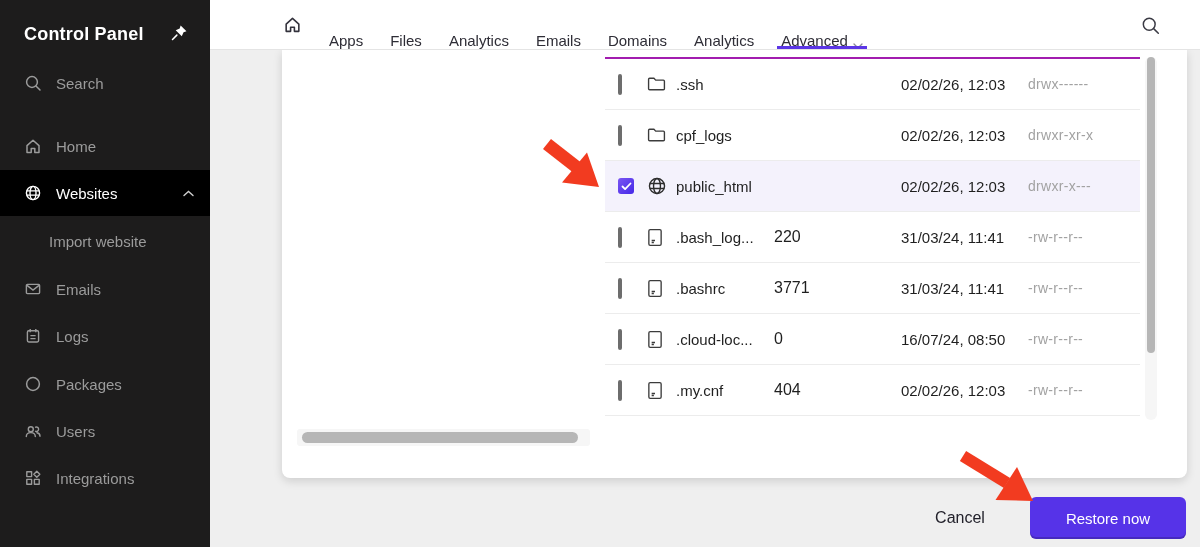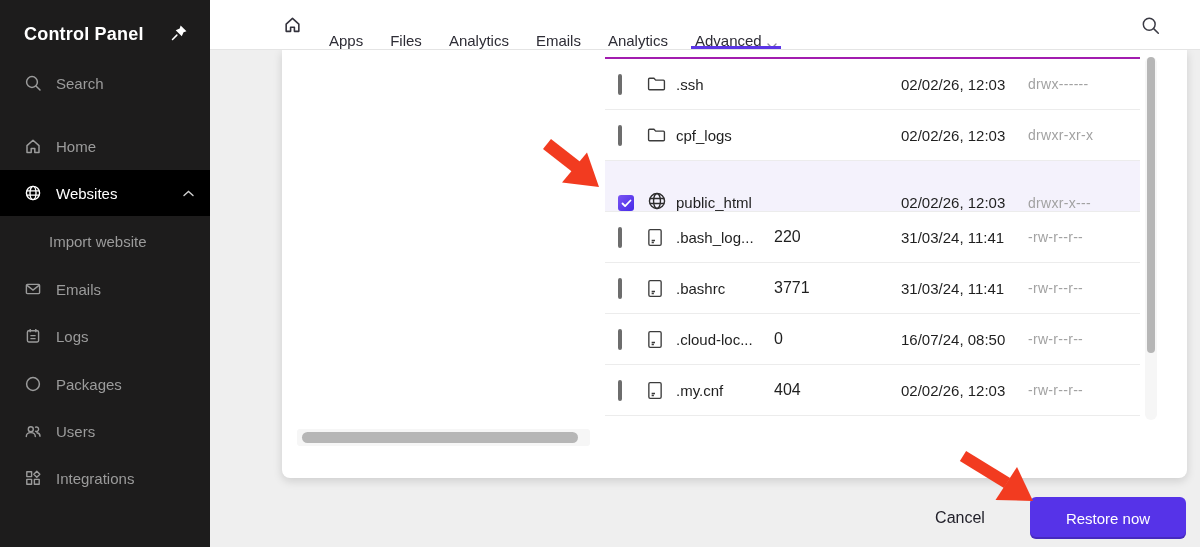--- a/index.html
+++ b/index.html
@@ -26,21 +26,21 @@
   .nav-item.active::after{content:"";position:absolute;left:-4px;right:-4px;bottom:0;height:3px;background:#5b35e6;}
   .hdr-search{position:absolute;right:40px;top:0;height:50px;display:flex;align-items:center;cursor:pointer;}
 
   
   .modal{position:absolute;left:282px;top:50px;width:905px;height:428px;background:#fff;
          border-radius:0 0 8px 8px;box-shadow:0 3px 10px rgba(0,0,0,.14);z-index:1;}
 
   
   .ftable{position:absolute;left:323px;top:7px;width:535px;border-top:2px solid #a21caf;}
   .frow{display:flex;align-items:center;height:51px;border-bottom:1px solid #ececec;background:#fff;cursor:pointer;}
-  .frow.selected{background:#f4f2fc;align-items:flex-end;}
+  .frow.selected{background:#f4f2fc;}
   .col-check{width:16px;height:16px;margin-left:13px;flex:0 0 16px;}
   .cbox{width:16px;height:16px;border:2px solid #6d6d6d;border-radius:3px;background:#fff;cursor:pointer;}
   .cbox.checked{border:none;background:linear-gradient(135deg,#7a55f2 0%,#4529e8 100%);
                 display:flex;align-items:center;justify-content:center;}
   .col-icon{width:20px;margin-left:13px;flex:0 0 20px;display:flex;align-items:center;}
   .col-name{width:98px;margin-left:9px;font-size:15px;color:#1f1f1f;white-space:nowrap;overflow:hidden;}
   .col-size{width:127px;font-size:16px;color:#1f1f1f;}
   .col-date{width:127px;font-size:15px;color:#1f1f1f;}
   .col-perms{flex:1;font-size:14px;color:#a2a2a2;letter-spacing:.3px;}
 
@@ -160,20 +160,23 @@
           <span>Apps</span>
         </div>
       <div class="nav-item">
           <span>Files</span>
         </div>
       <div class="nav-item">
           <span>Analytics</span>
         </div>
       <div class="nav-item">
           <span>Emails</span>
+        </div>
+      <div class="nav-item">
+          <span>Domains</span>
         </div>
       <div class="nav-item">
           <span>Analytics</span>
         </div>
       <div class="nav-item active">
         <span>Advanced</span>
         <svg width="10" height="6" viewBox="0 0 10 6">
             <path d="M1 1l4 4 4-4" fill="none" stroke="#8a8a94" stroke-width="1.3" stroke-linecap="round"></path>
           </svg>
       </div>

